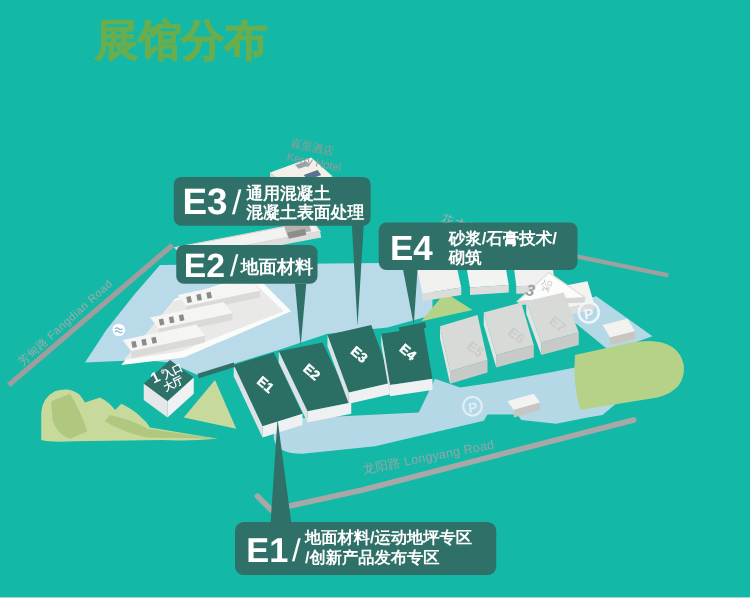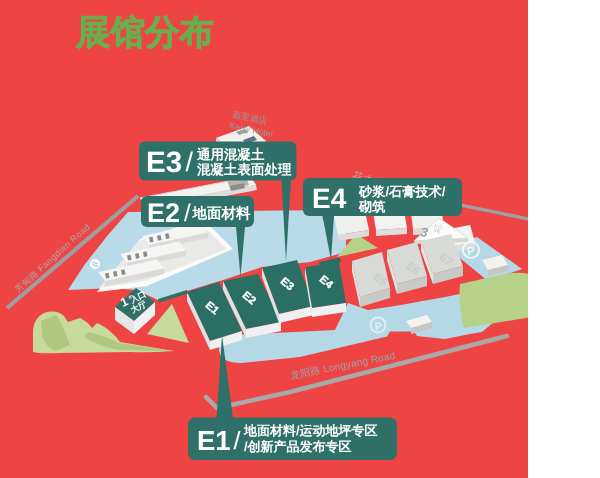--- a/index.html
+++ b/index.html
@@ -1,16 +1,16 @@
 <!DOCTYPE html>
 <html><head>
 <meta charset="utf-8">
 <style>
   html,body{margin:0;padding:0;background:#ffffff;}
-  .page{position:relative;width:528px;height:478px;overflow:hidden;background:#ef4444;
+  .page{position:relative;width:600px;height:478px;overflow:hidden;background:#14b8a6;
         font-family:"Liberation Sans", sans-serif;}
   text{text-rendering:geometricPrecision;}
 </style>
 </head>
 <body>
 <div class="page">
 <svg width="600" height="478" viewBox="0 0 600 478">
 
   <text x="76" y="44" font-size="34.5" font-weight="bold" fill="#68ae4f" stroke="#68ae4f" stroke-width="0.9" letter-spacing="0">展馆分布</text>
 

